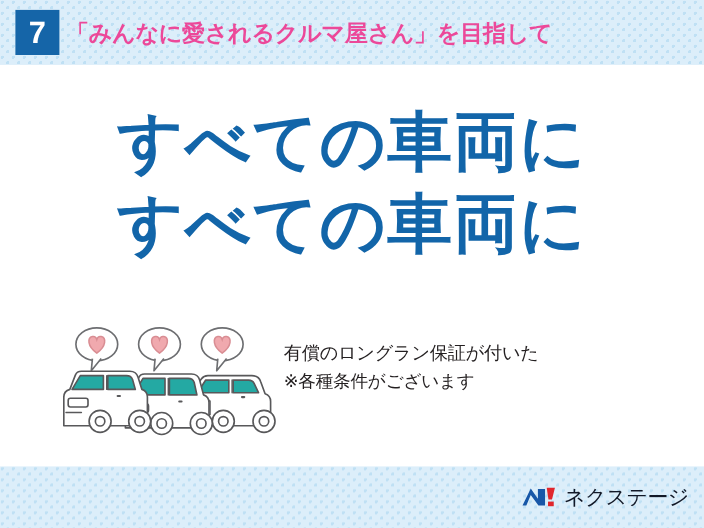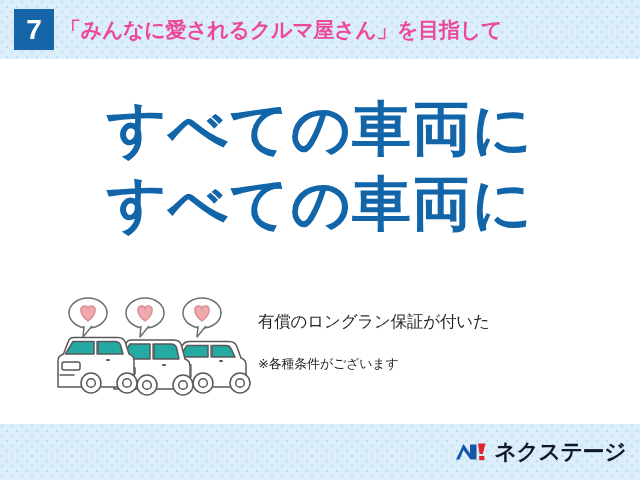--- a/index.html
+++ b/index.html
@@ -111,37 +111,37 @@
     left: 258px;
     top: 308px;
     width: 380px;
     color: #231f20;
     font-size: 16.5px;
     line-height: 1.62;
     letter-spacing: -0.2px;
     font-weight: normal;
   }
   .body-line { display: block; white-space: nowrap; }
-  .body-note { font-size: 13px; margin-top: 18px; }
+  .body-note { font-size: 16px; }
 
   
   #brand-logo {
     position: absolute;
     right: 14px;
     top: 439px;
     height: 26px;
     display: flex;
     align-items: center;
     gap: 7px;
   }
   #brand-mark { display: block; }
   #brand-name {
     color: #111827;
-    font-size: 22px;
-    font-weight: bold;
+    font-size: 19px;
+    font-weight: normal;
     letter-spacing: -0.5px;
     white-space: nowrap;
     line-height: 1;
   }
 </style>
 </head>
 <body>
 
 <div id="slide">
 

